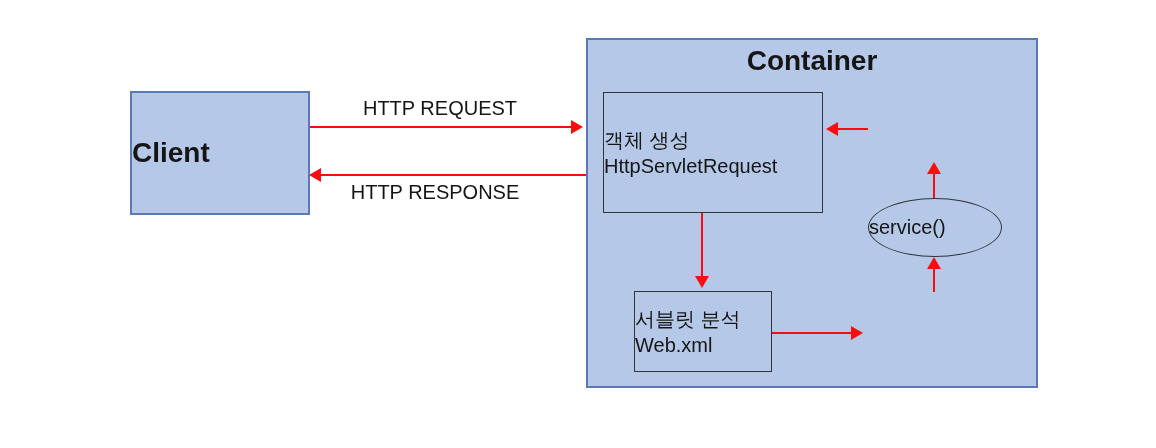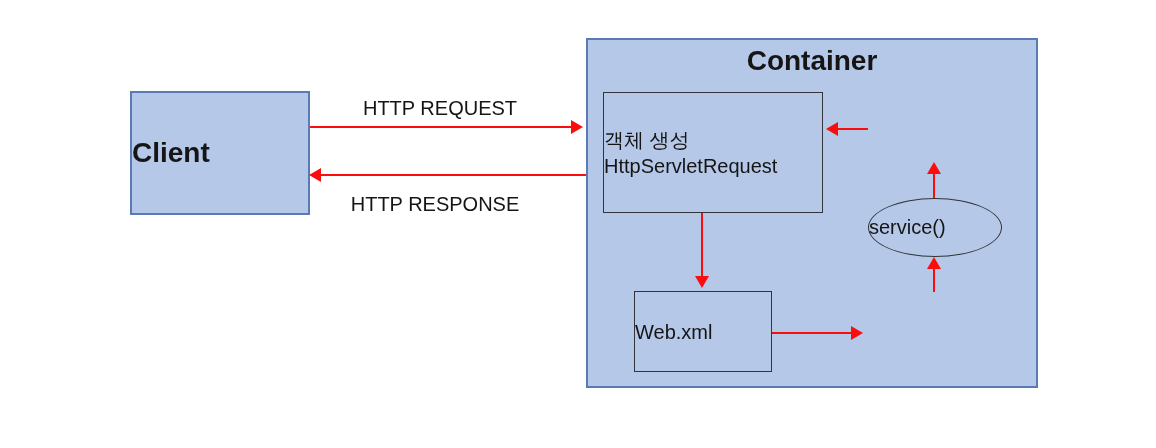--- a/index.html
+++ b/index.html
@@ -60,21 +60,21 @@
   }
   .node-text { font-size: 20px; line-height: 1.3; }
   .ellipse .node-text { line-height: 1.15; }
   .flow-label {
     position: absolute;
     font-size: 20px;
     text-align: center;
     z-index: 4;
   }
   .request-label  { left: 300px; top: 97px;  width: 280px; }
-  .response-label { left: 290px; top: 181px; width: 290px; margin-top: 12px; }
+  .response-label { left: 290px; top: 181px; width: 290px; }
 
   
   .arrow-line { position: absolute; background: var(--arrow, #fb0d0d); z-index: 5; }
   .arrow-head { position: absolute; width: 0; height: 0; z-index: 5; }
   .head-right { border-left: 12px solid var(--arrow, #fb0d0d);  border-top: 7px solid transparent; border-bottom: 7px solid transparent; }
   .head-left  { border-right: 12px solid var(--arrow, #fb0d0d); border-top: 7px solid transparent; border-bottom: 7px solid transparent; }
   .head-down  { border-top: 12px solid var(--arrow, #fb0d0d);   border-left: 7px solid transparent; border-right: 7px solid transparent; }
   .head-up    { border-bottom: 12px solid var(--arrow, #fb0d0d);border-left: 7px solid transparent; border-right: 7px solid transparent; }
 
   .req-line   { left: 310px; top: 126px; width: 262px; height: 2px; }
@@ -111,20 +111,21 @@
     <span class="node-text">객체 생성</span>
     <span class="node-text">HttpServletRequest</span>
   </div>
 
 
   <div class="shape ellipse service-ellipse">
     <span class="node-text">service()</span>
   </div>
 
   <div class="shape inner-box analysis-box">
+    <span class="node-text">서블릿 분석</span>
     <span class="node-text">Web.xml</span>
   </div>
 
 
   <div class="arrow-line req-line"></div>
   <div class="arrow-head head-right req-head"></div>
 
   <div class="arrow-line resp-line"></div>
   <div class="arrow-head head-left resp-head"></div>
 

